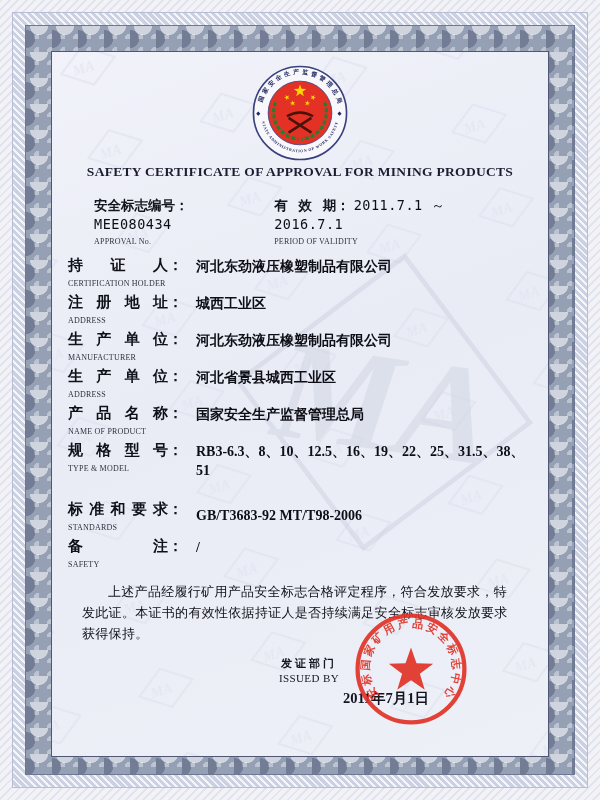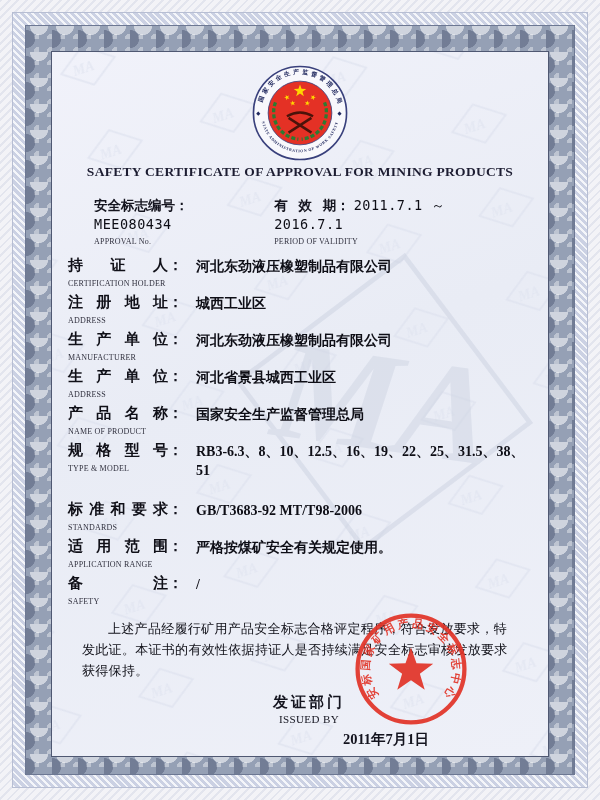--- a/index.html
+++ b/index.html
@@ -53,27 +53,27 @@
   .colon{font-weight:bold;font-size:13.5px;}
   .mval{font-family:"DejaVu Sans Mono","Liberation Mono",monospace;font-size:13.5px;letter-spacing:.5px;color:#0d0d15;}
   .elab{font-size:8px;color:#30303e;letter-spacing:.2px;margin-top:4px;}
   .rows{padding:0 16px;margin-top:10px;}
   .row{display:flex;margin-bottom:5px;}
   .lcol{width:128px;flex:none;}
   .jz{display:inline-block;width:100px;text-align:justify;text-align-last:justify;
       font-weight:bold;font-size:15px;color:#101018;line-height:1.25;vertical-align:top;}
   .fcolon{font-weight:bold;font-size:15px;}
   .val{flex:1;font-size:14px;font-weight:600;color:#0e0e16;padding-top:2px;line-height:1.35;}
-  .gap-top{margin-top:19px;}
+  .gap-top{margin-top:19px;align-items:center;}
   .decl{
     margin:12px 30px 0;font-size:13px;line-height:1.62;text-indent:2em;
     color:#101018;letter-spacing:.3px;font-weight:500;
   }
   .issued{text-align:center;margin-top:12px;padding-left:18px;}
-  .issued .zh{font-size:15px;font-weight:600;letter-spacing:3px;}
+  .issued .zh{font-size:11px;font-weight:600;letter-spacing:3px;}
   .issued .en{font-size:11px;margin-top:1px;letter-spacing:.4px;}
   .date{text-align:center;padding-left:172px;margin-top:5px;font-size:14.5px;font-weight:600;}
   .seal{position:absolute;left:297px;top:555px;z-index:3;opacity:.92;}
 </style>
 </head>
 <body>
 
 <div class="page">
   <div class="lace"></div>
   <div class="band"></div>
@@ -199,27 +199,20 @@
         </div>
 
         <div class="row gap-top">
           <div class="lcol">
             <span class="jz">标准和要求</span><span class="fcolon">：</span>
             <div class="elab">STANDARDS</div>
           </div>
           <div class="val">GB/T3683-92 MT/T98-2006</div>
         </div>
 
-        <div class="row">
-          <div class="lcol">
-            <span class="jz">适用范围</span><span class="fcolon">：</span>
-            <div class="elab">APPLICATION RANGE</div>
-          </div>
-          <div class="val">严格按煤矿安全有关规定使用。</div>
-        </div>
 
         <div class="row">
           <div class="lcol">
             <span class="jz">备注</span><span class="fcolon">：</span>
             <div class="elab">SAFETY</div>
           </div>
           <div class="val">/</div>
         </div>
 
       </div>

